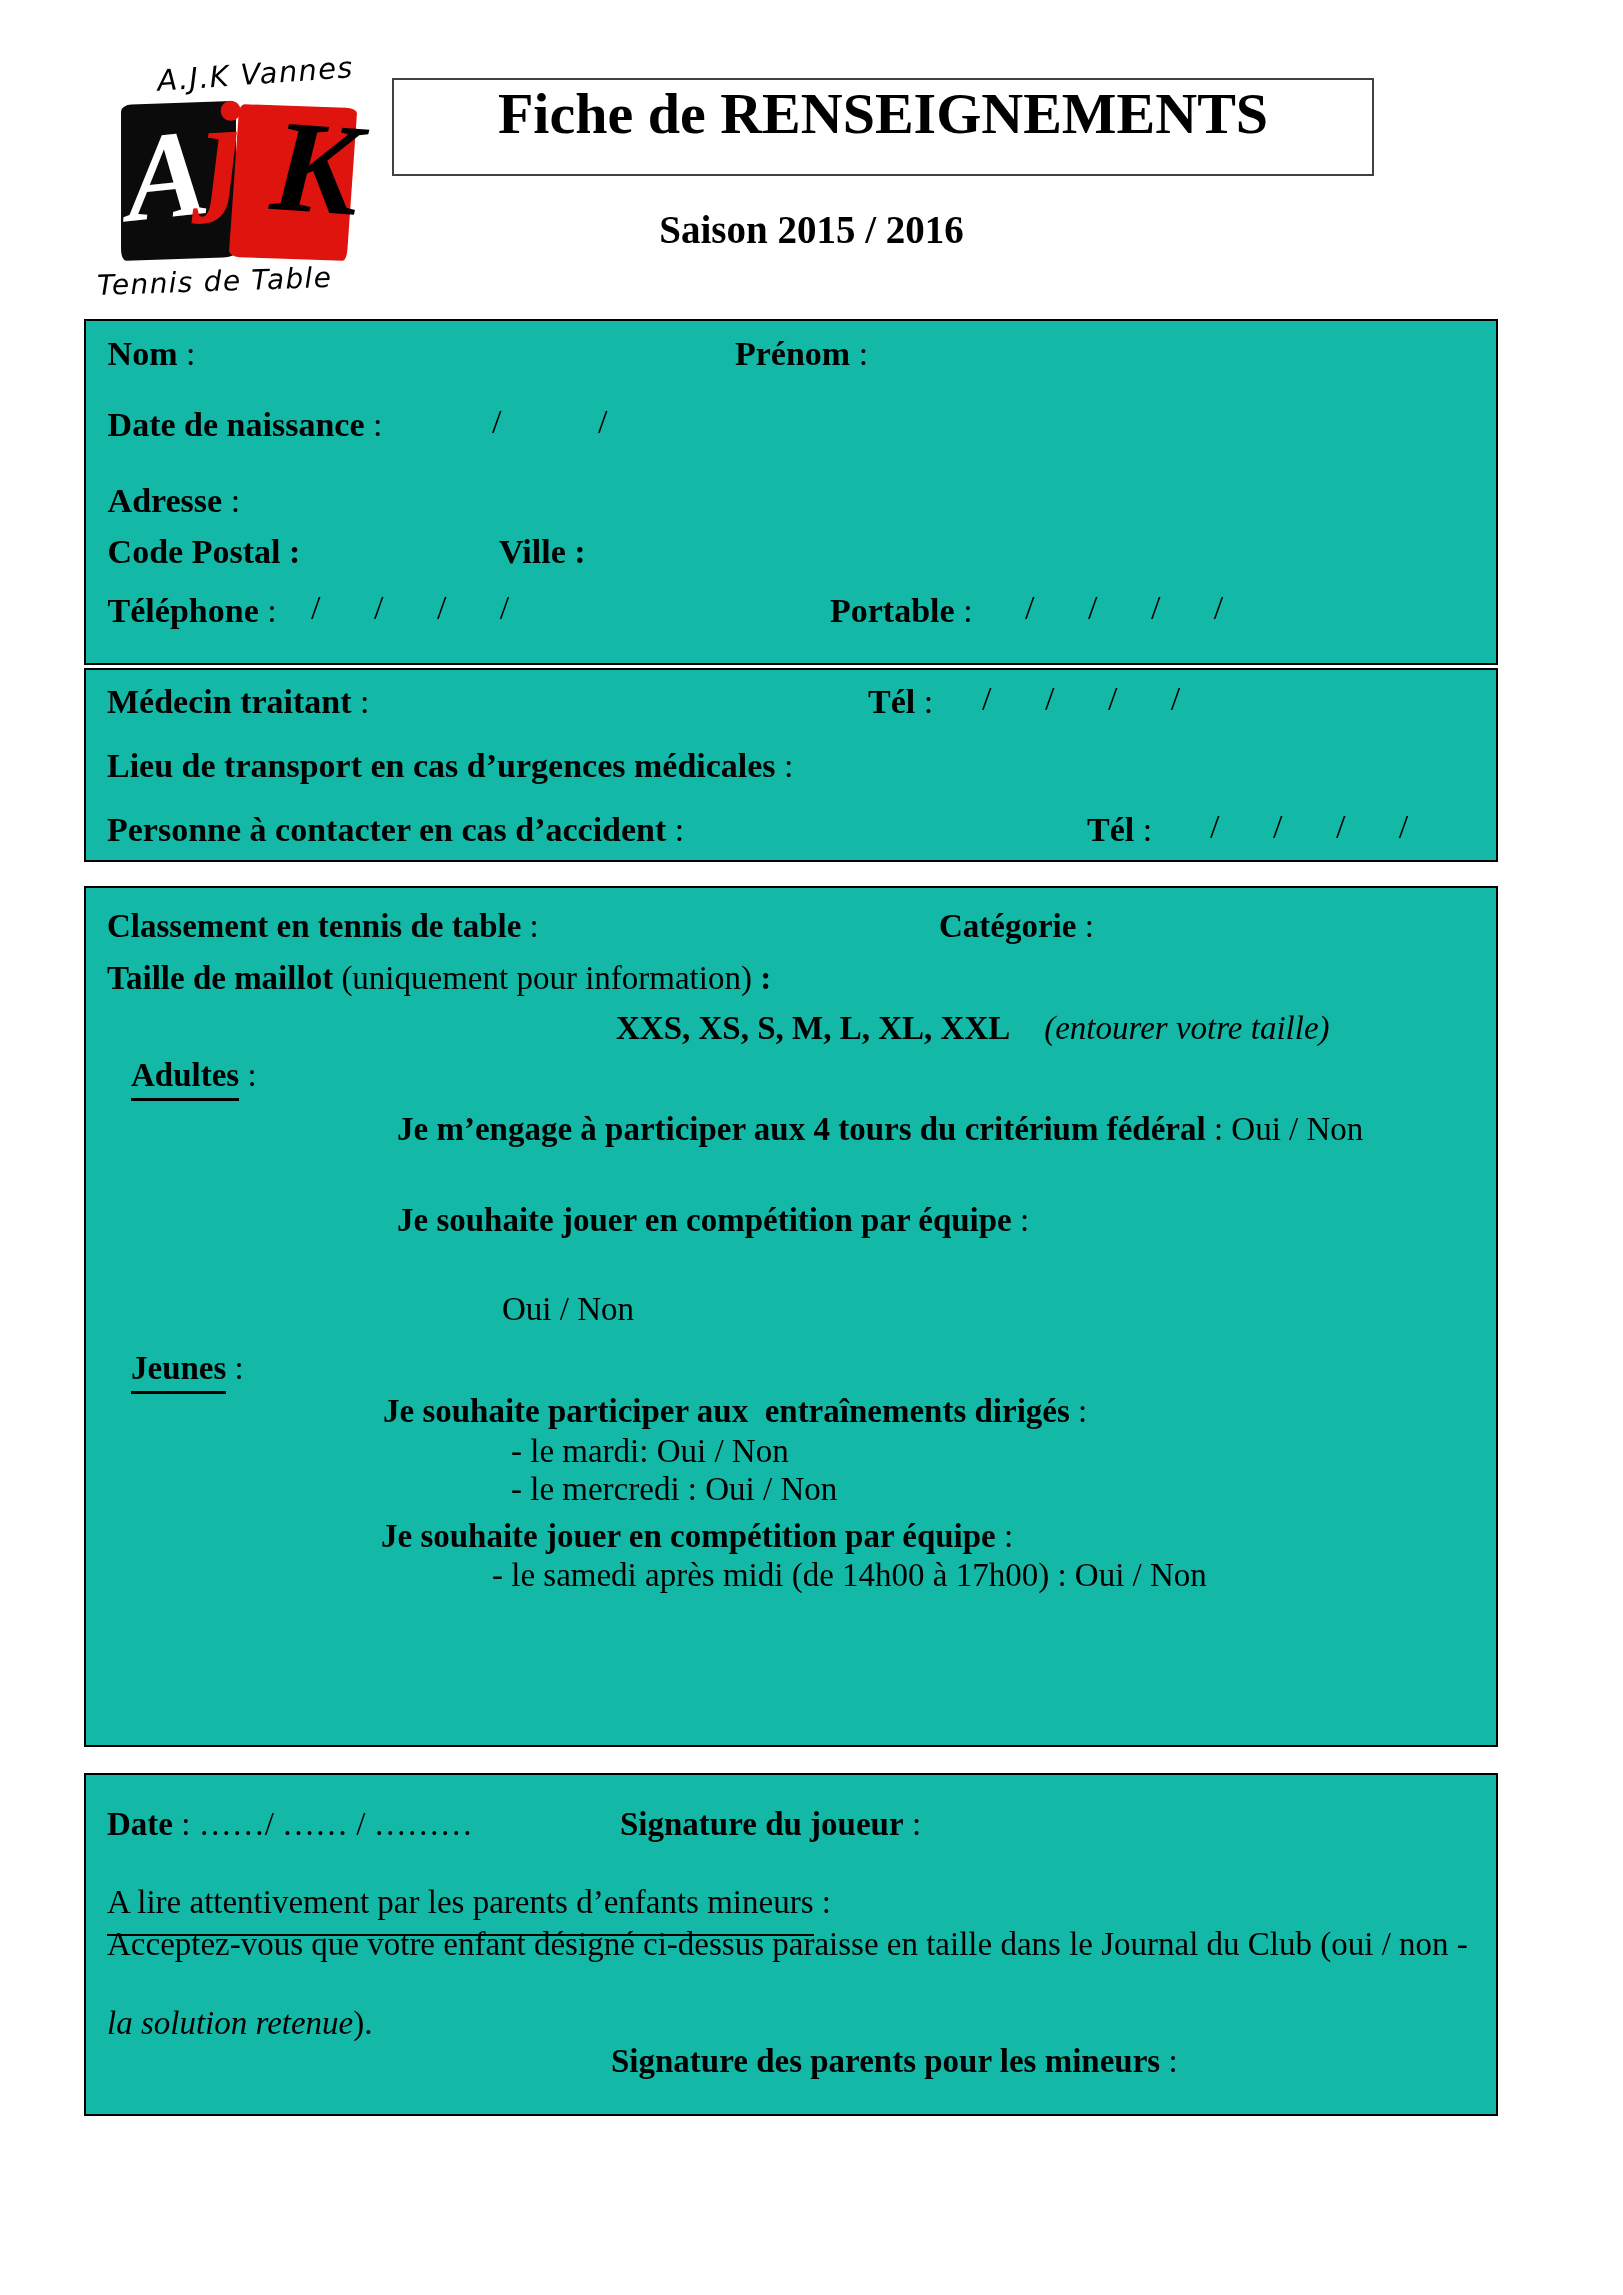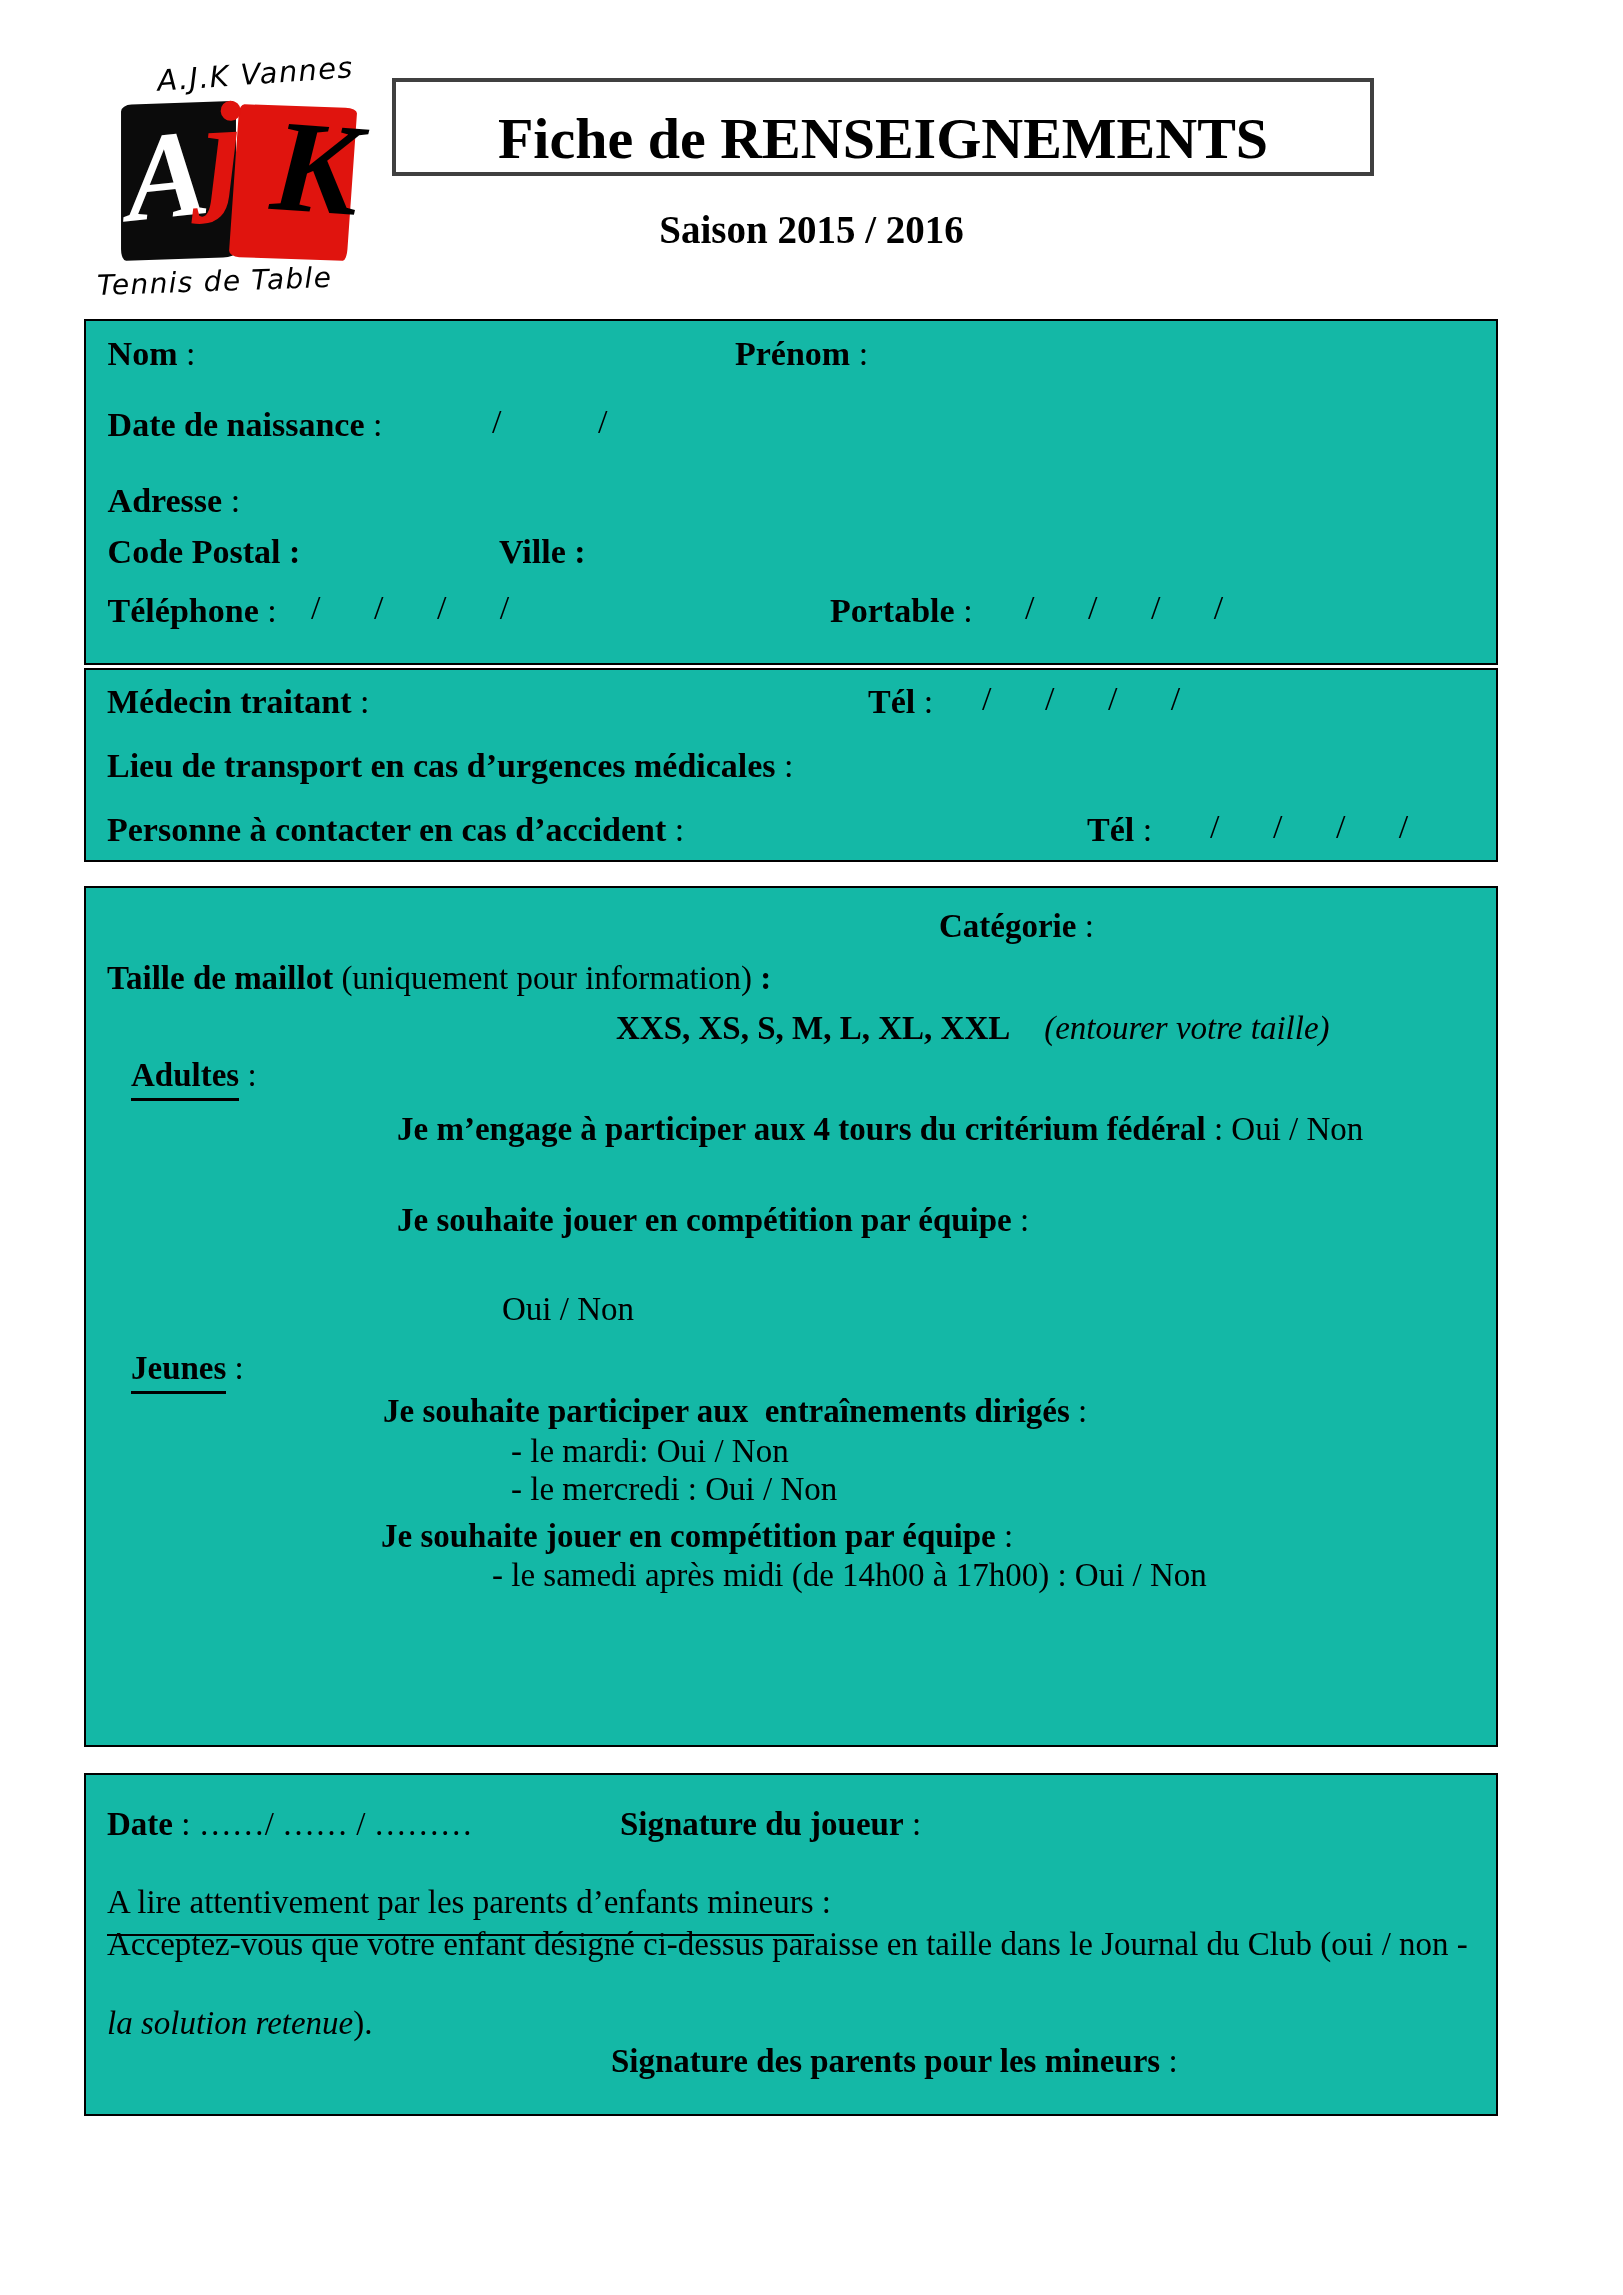--- a/index.html
+++ b/index.html
@@ -15,22 +15,22 @@
   .ws68  { word-spacing:45px; }
   .ws134 { word-spacing:88px; }
   .ul-thick { display:inline-block; border-bottom:3.9px solid #000; padding-bottom:2.6px; }
   .ul-thin  { display:inline-block; border-bottom:2px solid #000; padding-bottom:12px; }
   .box { position:absolute; left:84px; width:1414px; border:2.6px solid #000; box-sizing:border-box; background:#14b8a6; }
   .box-inner { position:relative; width:100%; height:100%; }
 
   
   .title-box {
     position:absolute; left:392px; top:78px; width:982px; height:98px;
-    border:4px solid #404040; box-sizing:border-box;
-    display:flex; align-items:flex-end; justify-content:center;
+    border:2px solid #404040; box-sizing:border-box;
+    display:flex; align-items:flex-start; justify-content:center;
   }
   .title-text { font-weight:700; font-size:58px; white-space:pre; }
   .season { position:absolute; left:0; right:0; top:207px; text-align:center; font-weight:700; font-size:39px; }
 
   
   .logo { position:absolute; left:56px; top:56px; width:327px; height:262px; }
   .logo-club {
     position:absolute; left:101px; top:1.3px; font-family:"DejaVu Sans",sans-serif;
     font-style:italic; font-size:29px; letter-spacing:1.3px; transform:rotate(-4deg); white-space:pre;
   }
@@ -99,20 +99,21 @@
       <div class="t t2" style="left:21px; top:76px;"><span class="b">Lieu de transport en cas d’urgences médicales</span><span> :</span></div>
 
       <div class="t t2" style="left:21px; top:140px;"><span class="b">Personne à contacter en cas d’accident</span><span> :</span></div>
       <div class="t t2" style="left:1001px; top:140px;"><span class="b">Tél</span><span> :</span></div>
       <div class="t t2 ws68" style="left:1124px; top:137px;">/ / / /</div>
     </div>
   </div>
 
   <div class="box" style="top:886px; height:861px;">
     <div class="box-inner">
+      <div class="t" style="left:21px; top:19.6px;"><span class="b">Classement en tennis de table</span><span> :</span></div>
       <div class="t" style="left:853px; top:19.6px;"><span class="b">Catégorie</span><span> :</span></div>
 
       <div class="t" style="left:21px; top:72px;"><span class="b">Taille de maillot</span><span> (uniquement pour information)</span><span class="b"> :</span></div>
 
       <div class="t" style="left:530px; top:122px;"><span class="b">XXS, XS, S, M, L, XL, XXL</span><span class="i" style="margin-left:34px;">(entourer votre taille)</span></div>
 
       <div class="t" style="left:45px; top:169px;"><span class="b ul-thick">Adultes</span><span> :</span></div>
 
       <div class="t" style="left:311px; top:223px;"><span class="b">Je m’engage à participer aux 4 tours du critérium fédéral</span><span> : Oui / Non</span></div>
 

